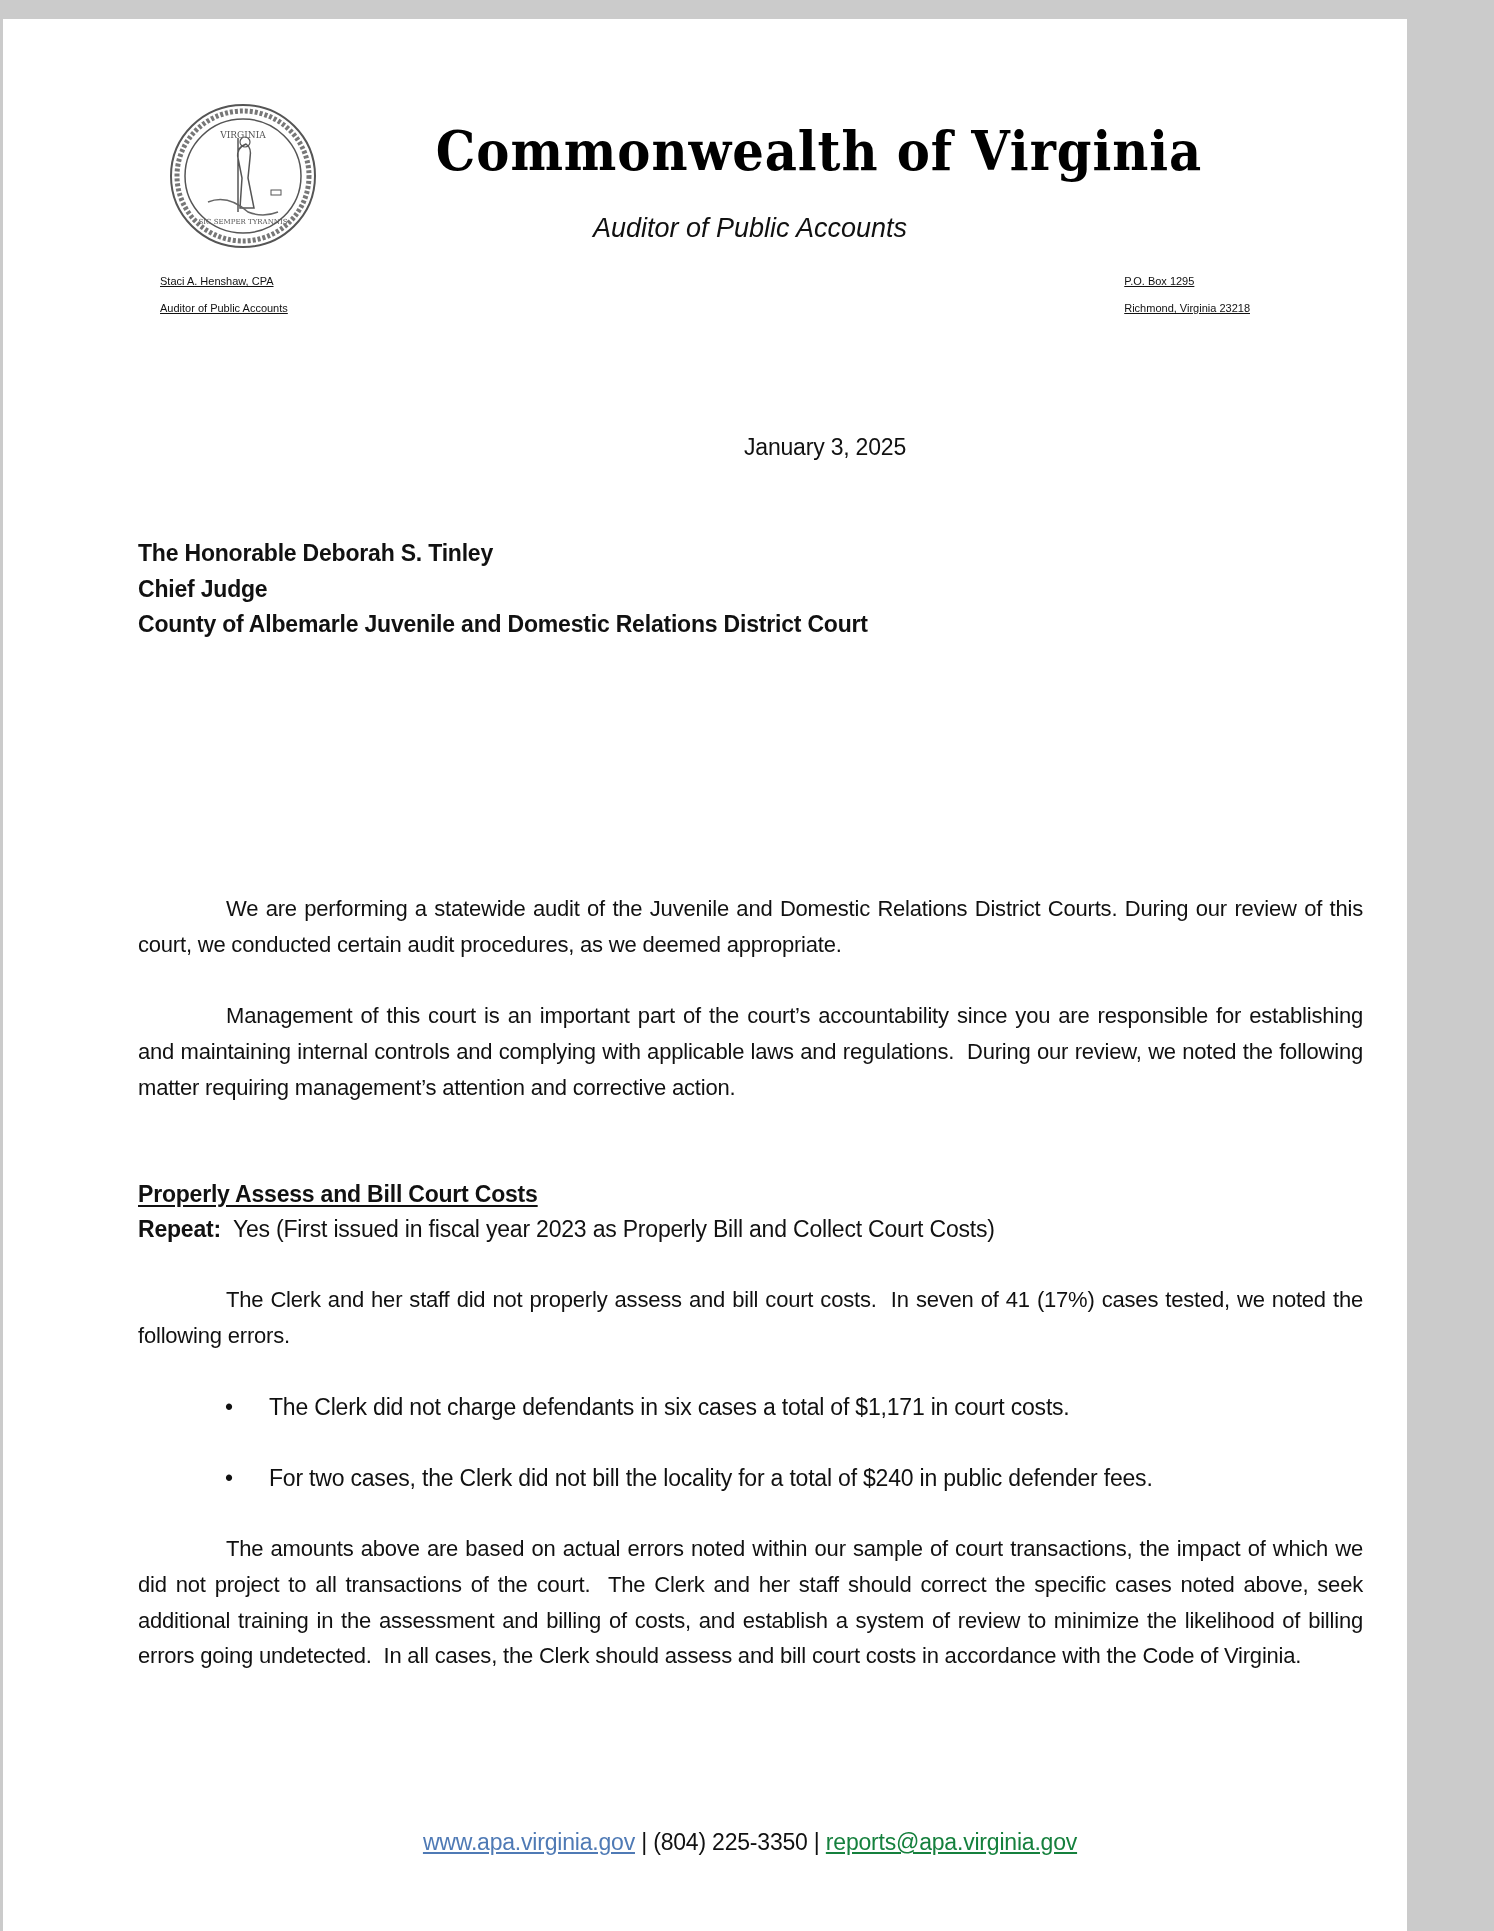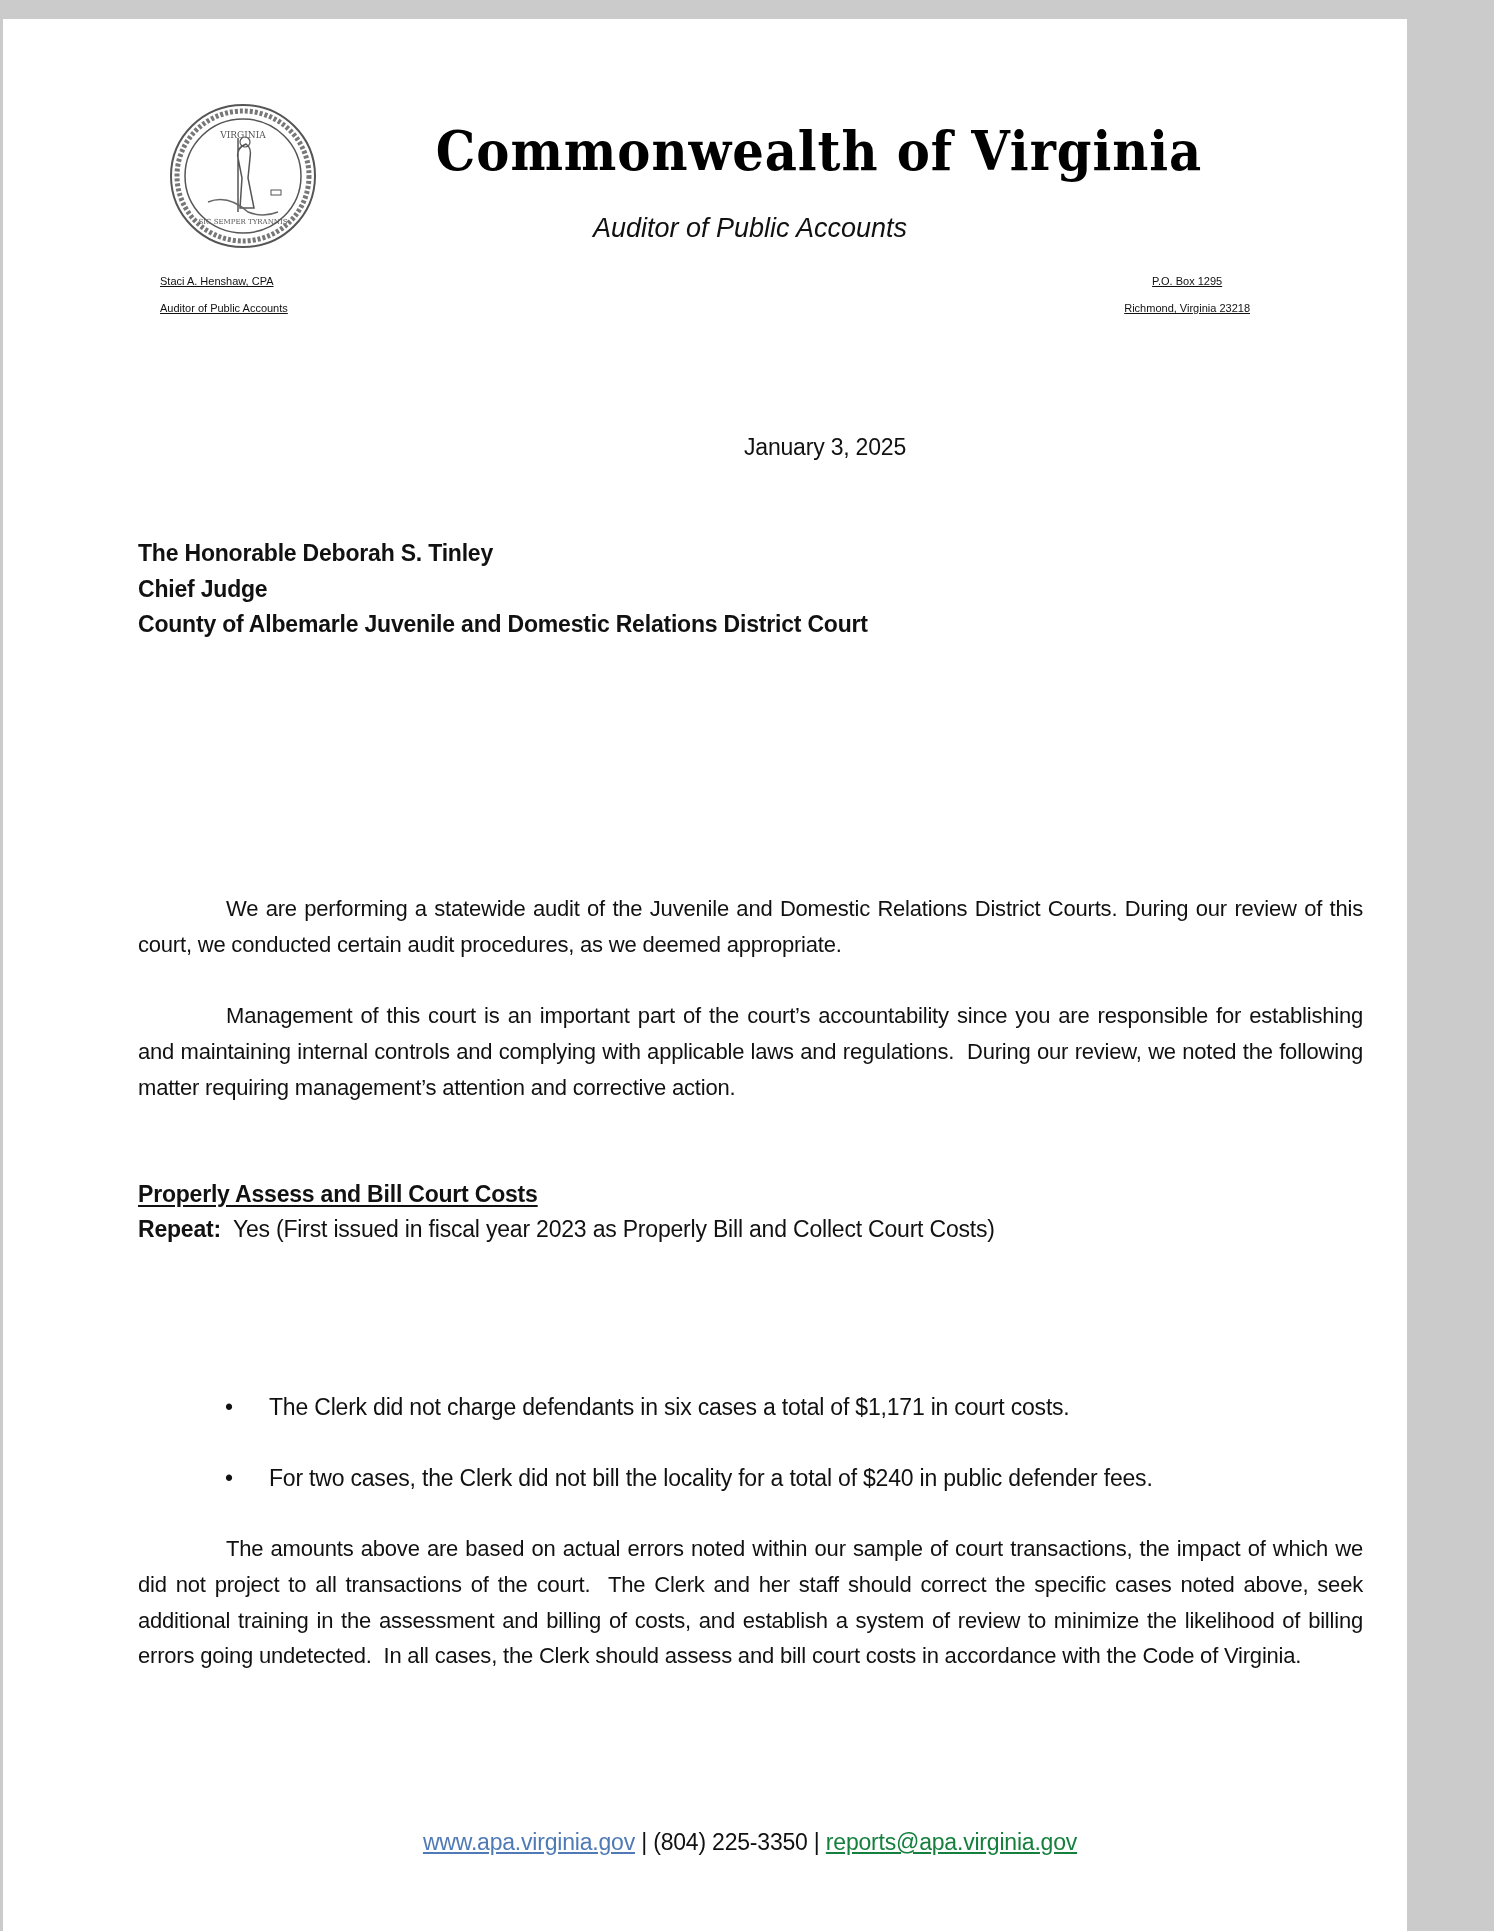--- a/index.html
+++ b/index.html
@@ -21,21 +21,21 @@
     font-size: 54px; letter-spacing: 1px; line-height: 64px; color: #000;
     transform: scaleX(0.92); padding-left: 150px; box-sizing: border-box;
   }
   .subtitle {
     position: absolute; left: 0; width: 1494px; top: 192px; text-align: center;
     font-style: italic; font-size: 27px; line-height: 34px; color: #111;
     padding-left: 0px;
   }
   .hdr { font-size: 11px; line-height: 27px; color: #111; text-decoration: underline; }
   .hdr-left { left: 157px; top: 249px; }
-  .hdr-right { right: 157px; top: 249px; text-align: center; }
+  .hdr-right { right: 157px; top: 249px; text-align: left; }
   .body-txt { font-size: 23px; line-height: 36px; letter-spacing: -0.2px; }
   .date { left: 0; width: 1644px; text-align: center; top: 410px; }
   .recipient { left: 135px; top: 517px; font-weight: bold; }
   .meta { left: 135px; top: 696px; }
   .meta-row { display: flex; height: 35px; }
   .meta-label { width: 263px; }
   .para {
     position: absolute; left: 135px; width: 1225px; text-align: justify;
     font-size: 22px; line-height: 35.8px; letter-spacing: -0.2px;
     text-align-last: left;
@@ -98,20 +98,21 @@
 
 
   <p class="para indent p1" style="margin:0;">We are performing a statewide audit of the Juvenile and Domestic Relations District Courts. During our review of this court, we conducted certain audit procedures, as we deemed appropriate.</p>
   <p class="para indent p2" style="margin:0;white-space:pre-wrap;">Management of this court is an important part of the court’s accountability since you are responsible for establishing and maintaining internal controls and complying with applicable laws and regulations.  During our review, we noted the following matter requiring management’s attention and corrective action.</p>
 
   <div class="abs body-txt heading" style="left:135px;">
     <u>Properly Assess and Bill Court Costs</u>
   </div>
   <div class="abs body-txt repeat" style="left:135px;white-space:pre;"><b>Repeat:</b>  <span>Yes (First issued in fiscal year 2023 as Properly Bill and Collect Court Costs)</span></div>
 
+  <p class="para indent p3" style="margin:0;white-space:pre-wrap;">The Clerk and her staff did not properly assess and bill court costs.  In seven of 41 (17%) cases tested, we noted the following errors.</p>
 
   <div class="bullet b1">
     <span class="dot">•</span>
     <span class="btxt">The Clerk did not charge defendants in six cases a total of $1,171 in court costs.</span>
   </div>
   <div class="bullet b2">
     <span class="dot">•</span>
     <span class="btxt">For two cases, the Clerk did not bill the locality for a total of $240 in public defender fees.</span>
   </div>
 

